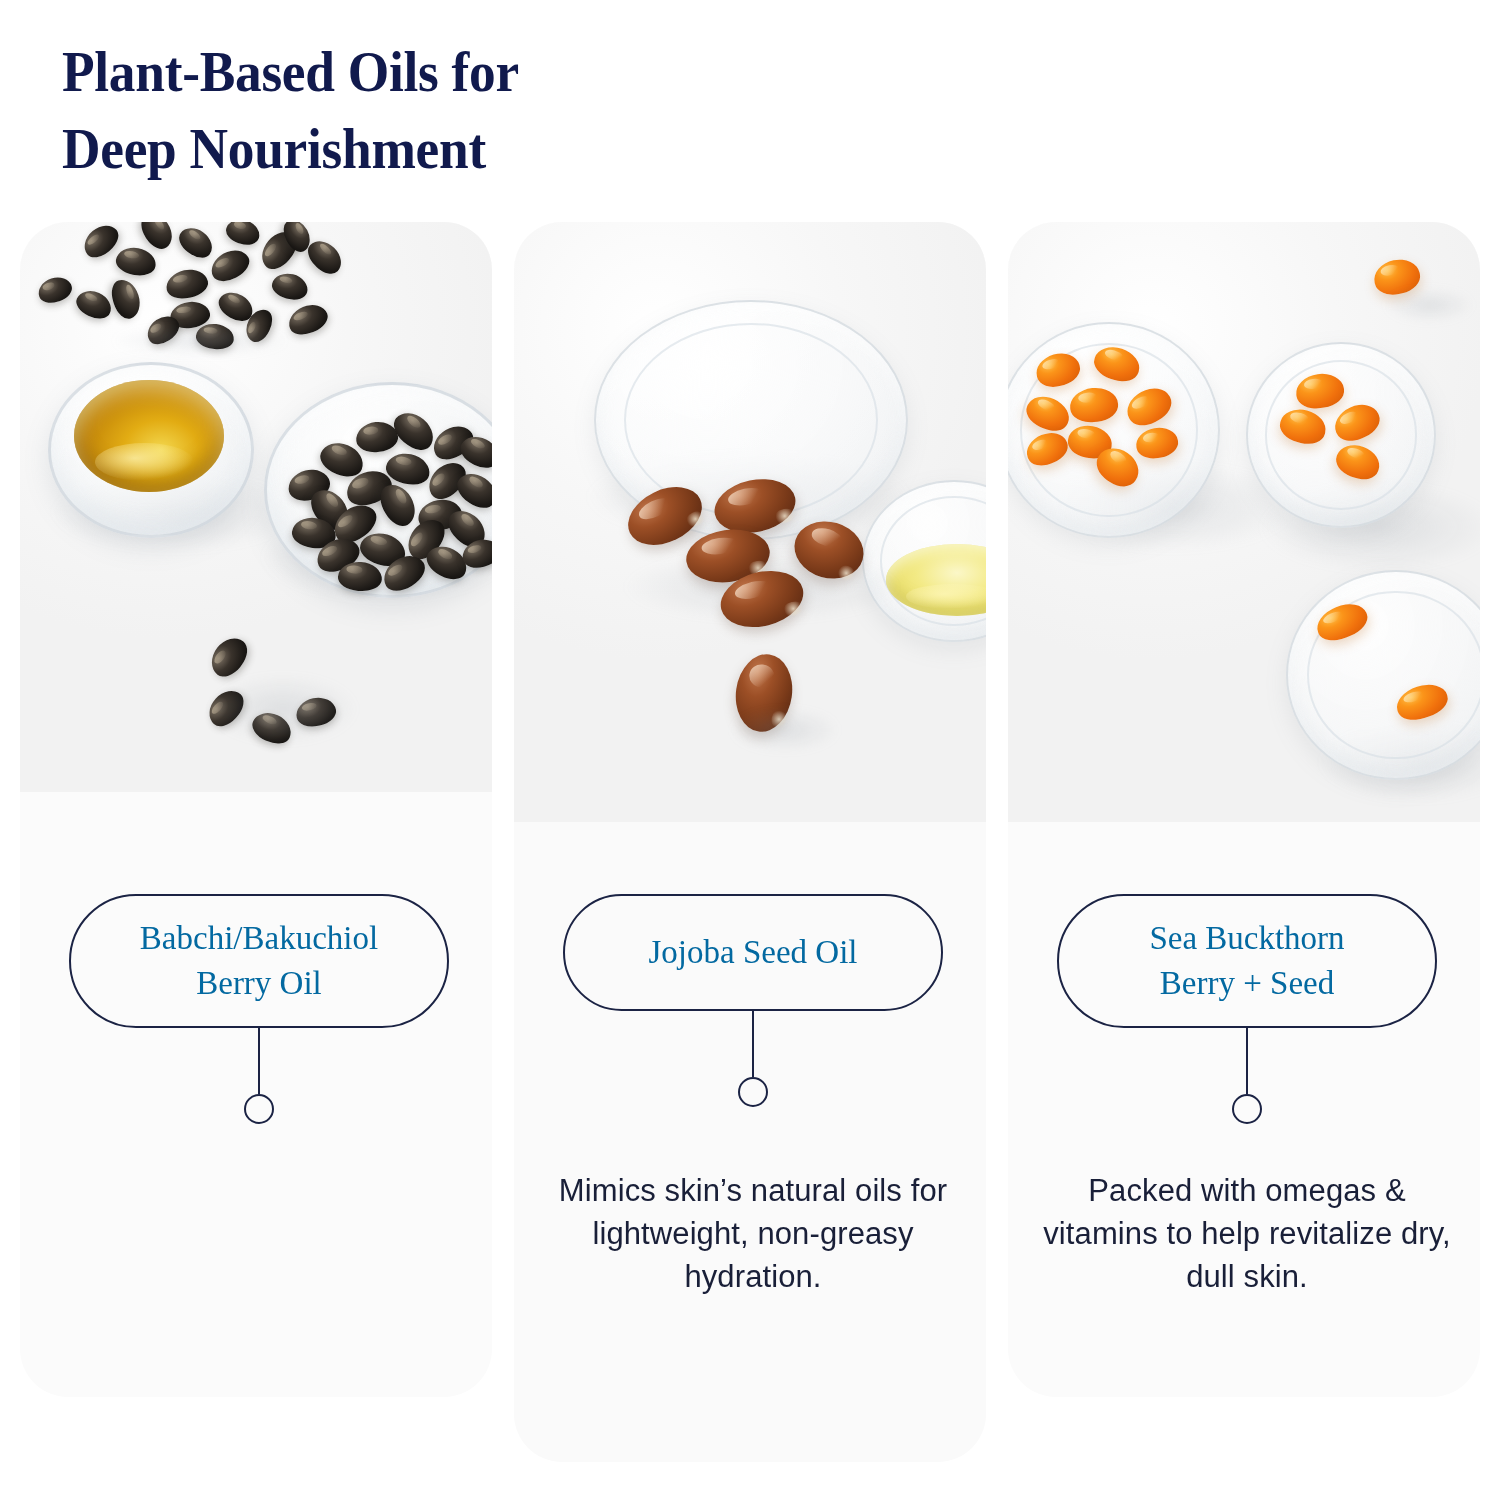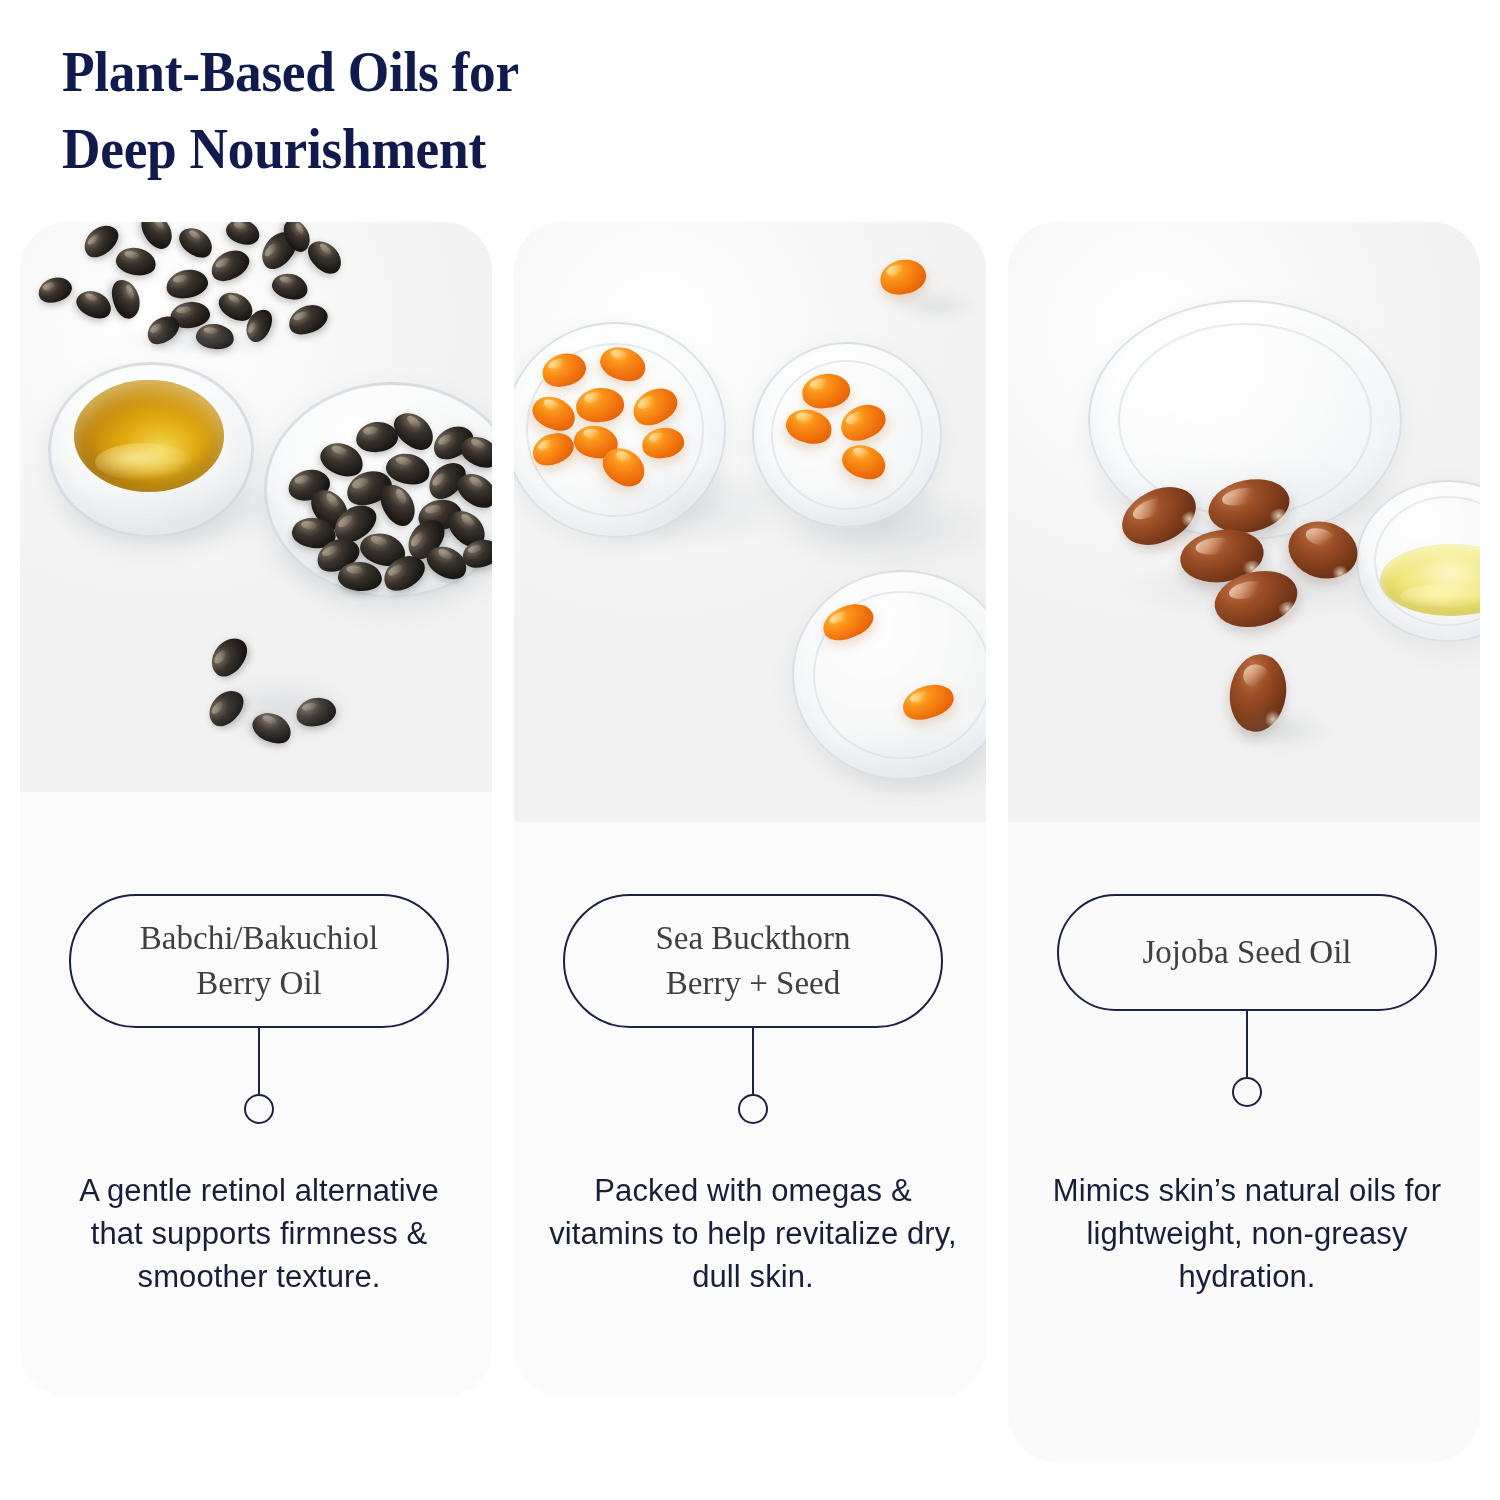--- a/index.html
+++ b/index.html
@@ -205,21 +205,21 @@
     flex-direction: column;
     align-items: center;
   }
   .pill {
     box-sizing: border-box;
     border: 2px solid #1b2344;
     border-radius: 70px;
     padding: 20px 34px;
     min-width: 380px;
     text-align: center;
-    color: #404040;
+    color: #0369a1;
     background: transparent;
     font-family: "Liberation Serif", "DejaVu Serif", serif;
     font-size: 33px;
     line-height: 1.36;
   }
   .pill.one-line { padding: 34px 34px; }
   .connector {
     width: 2px;
     height: 66px;
     background: #1b2344;
@@ -325,21 +325,57 @@
 
       <div class="pill-wrap" style="top:672px;">
         <div class="pill">
           <span>Babchi/Bakuchiol</span><br>
           <span>Berry Oil</span>
         </div>
         <div class="connector"></div>
         <div class="node"></div>
       </div>
 
-      <div class="desc" style="top:948px;">A gentle retinol alternative that supports firmness &amp; smoother texture.</div>
+    </div>
+
+    <div class="card c2">
+      <div class="photo p2">
+        <div class="surface"></div>
+
+        <div class="shadow-blob" style="left:70px;top:230px;width:330px;height:90px;"></div>
+        <div class="petri" style="left:80px;top:78px;width:310px;height:236px;">
+          <div class="petri-inner"></div>
+        </div>
+
+        <div class="petri" style="left:348px;top:258px;width:180px;height:158px;">
+          <div class="petri-inner"></div>
+        </div>
+        <div class="oil-fill" style="left:372px;top:322px;width:142px;height:72px;
+                    background:radial-gradient(ellipse at 50% 40%, #fbf7c8 0%, #f3ea86 40%, #e8dc62 78%, #d9cb4c 100%);
+                    box-shadow:inset 0 6px 14px rgba(255,255,235,0.7), inset 0 -8px 14px rgba(170,160,60,0.35);"></div>
+
+        <div class="shadow-blob" style="left:108px;top:330px;width:280px;height:70px;"></div>
+        <div class="jseed" style="left:112px;top:268px;width:78px;height:52px;transform:rotate(-26deg);"></div>
+        <div class="jseed" style="left:200px;top:258px;width:82px;height:52px;transform:rotate(-12deg);"></div>
+        <div class="jseed" style="left:172px;top:308px;width:84px;height:52px;transform:rotate(-8deg);"></div>
+        <div class="jseed" style="left:280px;top:300px;width:70px;height:56px;transform:rotate(16deg);"></div>
+        <div class="jseed" style="left:206px;top:350px;width:84px;height:54px;transform:rotate(-14deg);"></div>
+        <div class="jseed" style="left:222px;top:432px;width:56px;height:78px;transform:rotate(8deg);"></div>
+        <div class="shadow-blob" style="left:216px;top:486px;width:110px;height:44px;"></div>
+      </div>
+
+      <div class="pill-wrap" style="top:672px;">
+        <div class="pill one-line">
+          <span>Jojoba Seed Oil</span>
+        </div>
+        <div class="connector"></div>
+        <div class="node"></div>
+      </div>
+
+      <div class="desc" style="top:948px;">Mimics skin’s natural oils for lightweight, non-greasy hydration.</div>
     </div>
 
     <div class="card c3">
       <div class="photo p3">
         <div class="surface"></div>
 
         <div class="shadow-blob" style="left:40px;top:240px;width:250px;height:90px;"></div>
         <div class="petri" style="left:-10px;top:100px;width:218px;height:212px;">
           <div class="petri-inner"></div>
         </div>
@@ -378,51 +414,14 @@
           <span>Sea Buckthorn</span><br>
           <span>Berry + Seed</span>
         </div>
         <div class="connector"></div>
         <div class="node"></div>
       </div>
 
       <div class="desc" style="top:948px;">Packed with omegas &amp; vitamins to help revitalize dry, dull skin.</div>
     </div>
 
-    <div class="card c2">
-      <div class="photo p2">
-        <div class="surface"></div>
-
-        <div class="shadow-blob" style="left:70px;top:230px;width:330px;height:90px;"></div>
-        <div class="petri" style="left:80px;top:78px;width:310px;height:236px;">
-          <div class="petri-inner"></div>
-        </div>
-
-        <div class="petri" style="left:348px;top:258px;width:180px;height:158px;">
-          <div class="petri-inner"></div>
-        </div>
-        <div class="oil-fill" style="left:372px;top:322px;width:142px;height:72px;
-                    background:radial-gradient(ellipse at 50% 40%, #fbf7c8 0%, #f3ea86 40%, #e8dc62 78%, #d9cb4c 100%);
-                    box-shadow:inset 0 6px 14px rgba(255,255,235,0.7), inset 0 -8px 14px rgba(170,160,60,0.35);"></div>
-
-        <div class="shadow-blob" style="left:108px;top:330px;width:280px;height:70px;"></div>
-        <div class="jseed" style="left:112px;top:268px;width:78px;height:52px;transform:rotate(-26deg);"></div>
-        <div class="jseed" style="left:200px;top:258px;width:82px;height:52px;transform:rotate(-12deg);"></div>
-        <div class="jseed" style="left:172px;top:308px;width:84px;height:52px;transform:rotate(-8deg);"></div>
-        <div class="jseed" style="left:280px;top:300px;width:70px;height:56px;transform:rotate(16deg);"></div>
-        <div class="jseed" style="left:206px;top:350px;width:84px;height:54px;transform:rotate(-14deg);"></div>
-        <div class="jseed" style="left:222px;top:432px;width:56px;height:78px;transform:rotate(8deg);"></div>
-        <div class="shadow-blob" style="left:216px;top:486px;width:110px;height:44px;"></div>
-      </div>
-
-      <div class="pill-wrap" style="top:672px;">
-        <div class="pill one-line">
-          <span>Jojoba Seed Oil</span>
-        </div>
-        <div class="connector"></div>
-        <div class="node"></div>
-      </div>
-
-      <div class="desc" style="top:948px;">Mimics skin’s natural oils for lightweight, non-greasy hydration.</div>
-    </div>
-
   </div>
 </div>
 
 </body></html>

